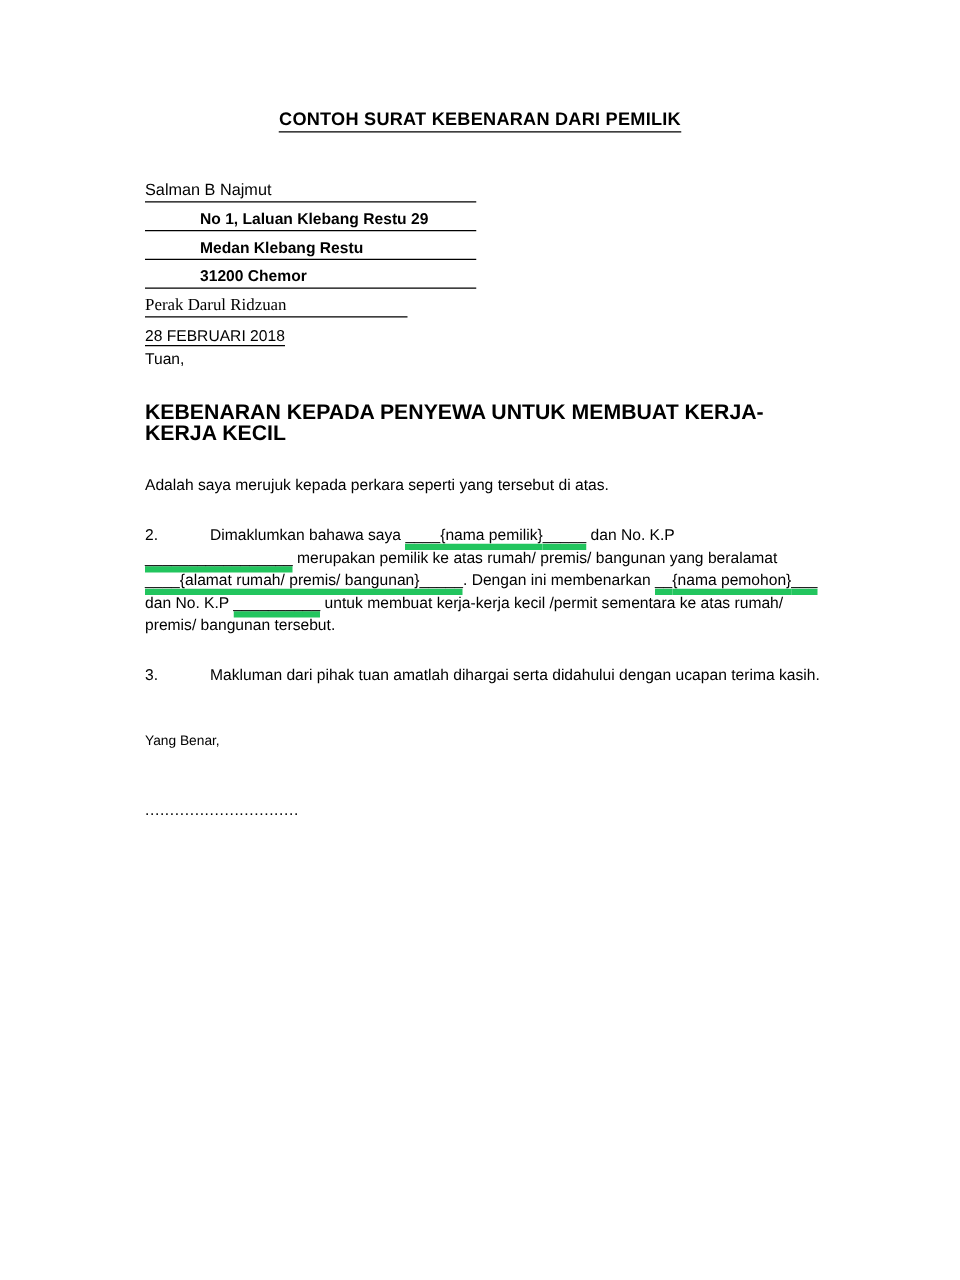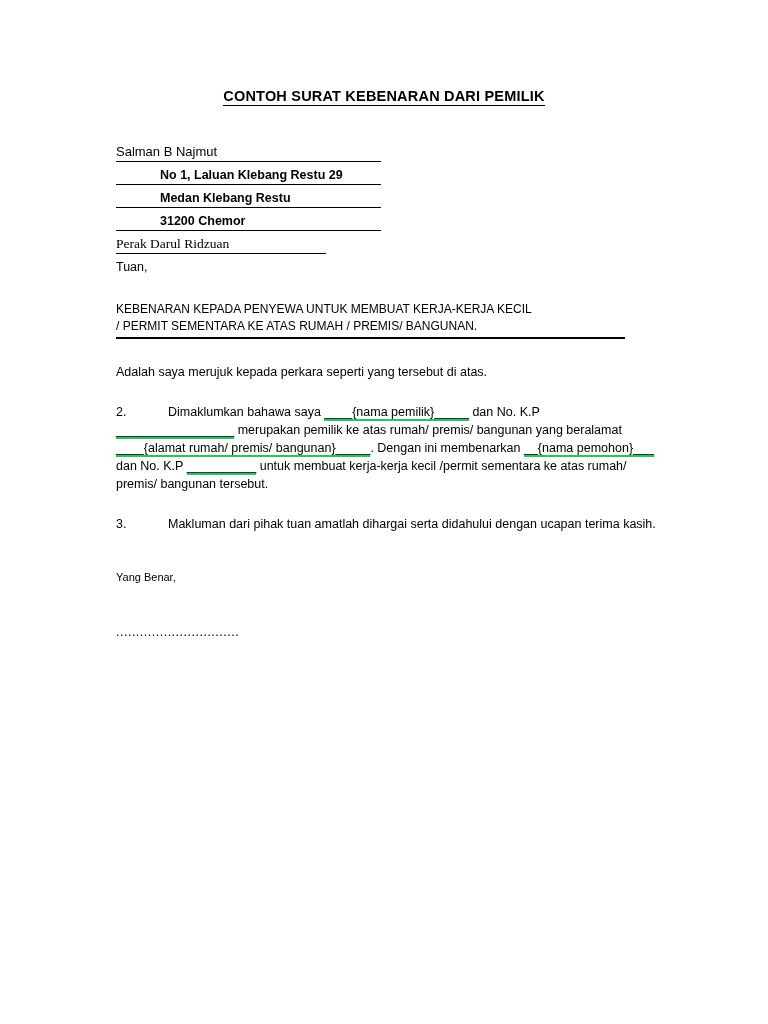--- a/index.html
+++ b/index.html
@@ -73,22 +73,22 @@
   .date-line span {
     border-bottom: 1.1px solid #000;
     padding-bottom: 0px;
   }
   .tuan {
     font-size: 12.5px;
     line-height: 16px;
     margin-bottom: 26px;
   }
   .subject {
-    font-weight: normal;
-    font-size: 12px;
+    font-weight: bold;
+    font-size: 17px;
     line-height: 17px;
     margin-bottom: 2px;
     margin-top: 26px;
   }
   .subject .l2 {
     display: inline-block;
     border-bottom: 2px solid #000;
     padding-bottom: 2px;
     width: 509px;
   }
@@ -98,21 +98,21 @@
     margin-top: 24px;
   }
   .para.num {
     margin-top: 22px;
   }
   .num-label {
     display: inline-block;
     width: 52px;
   }
   .u {
-    border-bottom: 2px solid #22c55e;
+    border-bottom: 5px solid #22c55e;
   }
   .yang-benar {
     font-size: 11px;
     margin-top: 38px;
   }
   .dots {
     font-size: 12.5px;
     margin-top: 42px;
     letter-spacing: 0.5px;
   }
@@ -151,26 +151,28 @@
     <div class="addr-line addr-4">
       <span class="txt">31200 Chemor</span>
       <span class="addr-rule" style="width:265px;"></span>
     </div>
 
     <div class="addr-line addr-5">
       <span class="txt">Perak Darul Ridzuan</span>
       <span class="addr-rule" style="width:210px;"></span>
     </div>
 
+    <div class="date-line">
+      <span>28 FEBRUARI 2018</span>
+    </div>
 
     <div class="tuan">Tuan,</div>
 
     <div class="subject">
       <div>KEBENARAN KEPADA PENYEWA UNTUK MEMBUAT KERJA-KERJA KECIL</div>
-      <div><span class="l2">/ PERMIT SEMENTARA KE ATAS RUMAH / PREMIS/ BANGUNAN.</span></div>
     </div>
 
     <div class="para">Adalah saya merujuk kepada perkara seperti yang tersebut di atas.</div>
 
     <div class="para num">
       <span class="num-label">2.</span><span>Dimaklumkan bahawa saya</span> <span class="u">____</span><span class="u">{nama pemilik}</span><span class="u">_____</span> <span>dan No. K.P</span> <span class="u">_________________</span><span> merupakan pemilik ke atas rumah/ premis/ bangunan yang beralamat </span><span class="u">____</span><span class="u">{alamat rumah/ premis/ bangunan}</span><span class="u">_____</span><span>. Dengan ini membenarkan </span><span class="u">__</span><span class="u">{nama pemohon}</span><span class="u">___</span> <span>dan No. K.P</span> <span class="u">__________</span> <span>untuk membuat kerja-kerja kecil /permit sementara ke atas rumah/ premis/ bangunan tersebut.</span>
     </div>
 
     <div class="para num">
       <span class="num-label">3.</span><span>Makluman dari pihak tuan amatlah dihargai serta didahului dengan ucapan terima kasih.</span>

